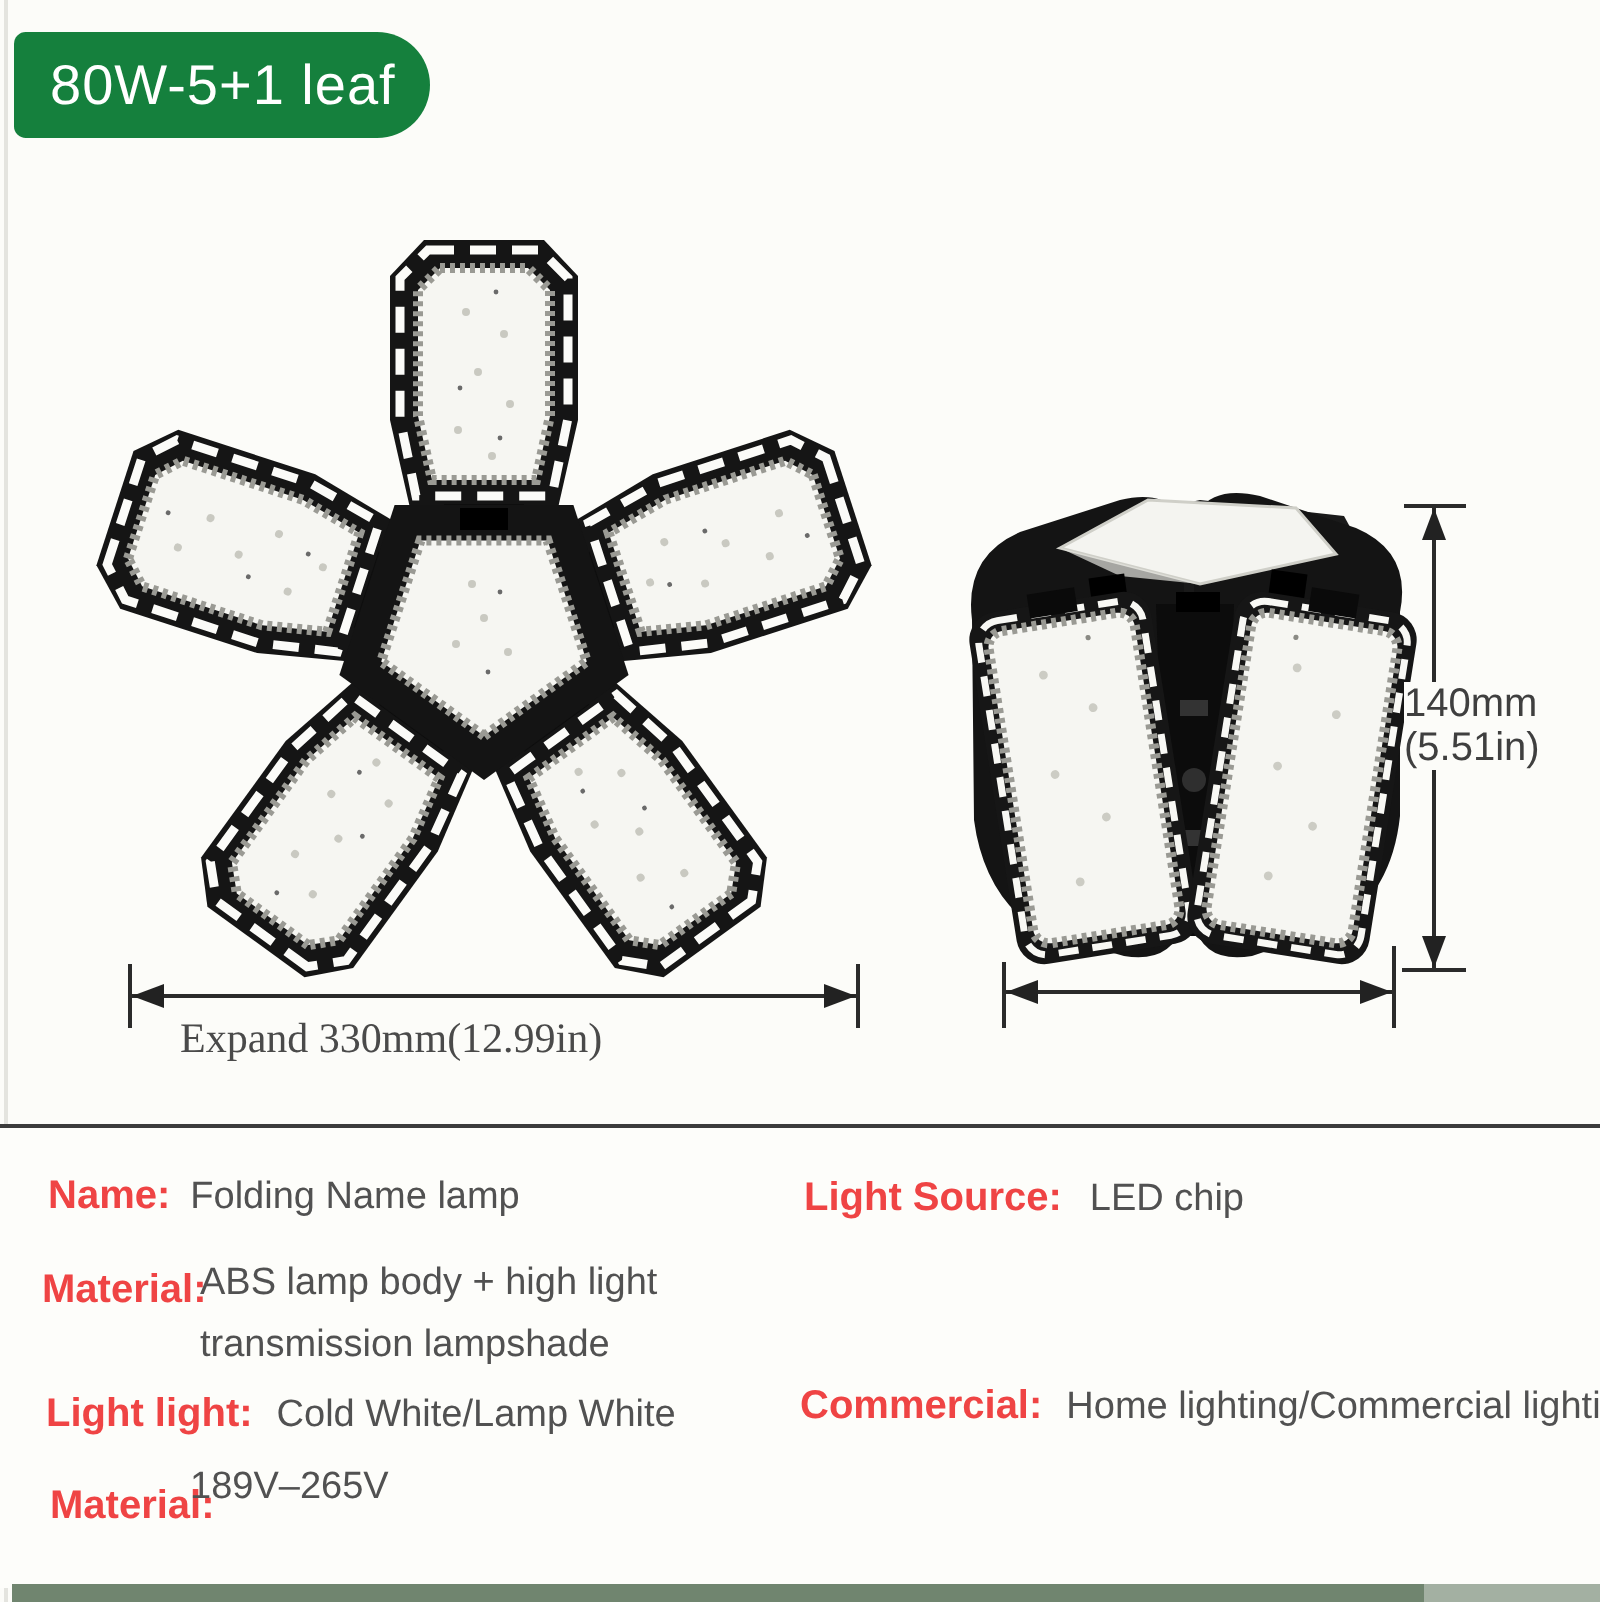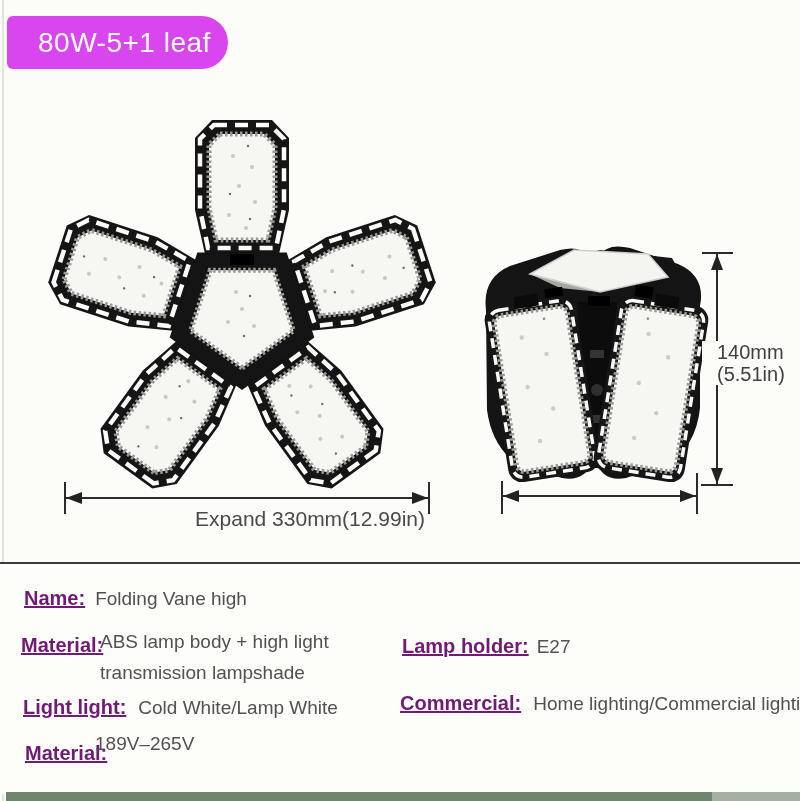--- a/index.html
+++ b/index.html
@@ -2,37 +2,37 @@
 <html><head>
 <meta charset="utf-8">
 <style>
   html,body{margin:0;padding:0;}
   body{font-family:"Liberation Sans", sans-serif; background:#ffffff;}
   .page{position:relative; width:800px; height:801px; background:#fcfcf9; overflow:hidden;}
   .left-edge-line{position:absolute; left:2px; top:0; width:2px; height:801px; background:#e4e4df;}
 
   
   .badge{position:absolute; left:7px; top:16px; height:53px; width:190px;
-         background:#d946ef; color:#fff; font-size:28px; line-height:53px;
-         padding-left:31px; border-radius:6px 27px 27px 6px; letter-spacing:.5px;}
+         background:#15803d; color:#fff; font-size:28px; line-height:53px;
+         padding-left:18px; border-radius:6px 27px 27px 6px; letter-spacing:.5px;}
 
   
   .figure{position:absolute; left:0; top:0; width:800px; height:562px;}
   .figure svg{position:absolute; left:0; top:0;}
-  .dim-label{position:absolute; color:#4a4a4a; font-size:21px;padding-left:15px;}
-  .dim-expand{left:90px; top:507px; width:320px; text-align:right;}
+  .dim-label{position:absolute; color:#4a4a4a; font-size:21px;}
+  .dim-expand{left:90px; top:507px; width:320px; text-align:left;font-family:Liberation Serif, serif;}
   .dim-folded-w{left:490px; top:504px; width:220px; text-align:center;}
   .dim-folded-h{left:702px; top:341px; width:80px; font-size:20px; line-height:22px;
                 background:#fcfcf9; color:#3f3f3f;}
 
   
   .spec{position:absolute; left:0; top:562px; width:800px; height:230px;
         border-top:2px solid #3c3c3c; background:#fdfdfa;}
   .spec .row{position:absolute; white-space:nowrap;}
-  .lab{font-weight:bold; font-size:20px; color:#701a75;text-decoration:underline;}
+  .lab{font-weight:bold; font-size:20px; color:#ef4444;}
   .val{font-size:19px; color:#515151;}
   .row-name{left:24px; top:23px;}
   .row-name .val{margin-left:10px;}
   .row-material-label{left:21px; top:70px;}
   .row-material-value{position:absolute; left:100px; top:62px; width:272px;
         font-size:19px; color:#515151; line-height:31px; white-space:normal;}
   .row-lightcolor{left:23px; top:132px;}
   .row-lightcolor .val{margin-left:12px;}
   .row-voltage-label{left:25px; top:178px;}
   .row-voltage-values{position:absolute; left:95px; top:166px;}
@@ -162,43 +162,43 @@
 
     <div class="dim-label dim-expand">Expand 330mm(12.99in)</div>
     <div class="dim-label dim-folded-h">
       <div>140mm</div>
       <div>(5.51in)</div>
     </div>
   </div>
 
   <div class="spec">
     <div class="row row-name">
-      <span class="lab">Name:</span><span class="val">Folding Vane high</span>
+      <span class="lab">Name:</span><span class="val">Folding Name lamp</span>
     </div>
 
     <div class="row row-material-label">
       <span class="lab">Material:</span>
     </div>
     <div class="row-material-value">ABS lamp body + high light transmission lampshade</div>
 
     <div class="row row-lightcolor">
       <span class="lab">Light light:</span><span class="val">Cold White/Lamp White</span>
     </div>
 
     <div class="row row-voltage-label">
       <span class="lab">Material:</span>
     </div>
     <div class="row-voltage-values">
       <div>189V–265V</div>
     </div>
 
-
-    <div class="row row-lampholder">
-      <span class="lab">Lamp holder:</span><span class="val">E27</span>
-    </div>
+    <div class="row row-lightsource">
+      <span class="lab">Light Source:</span><span class="val">LED chip</span>
+    </div>
+
 
     <div class="row row-applicable">
       <span class="lab">Commercial:</span><span class="val">Home lighting/Commercial lighting</span>
     </div>
   </div>
 
   <div class="band">
     <div class="band-light"></div>
   </div>
 </div>

